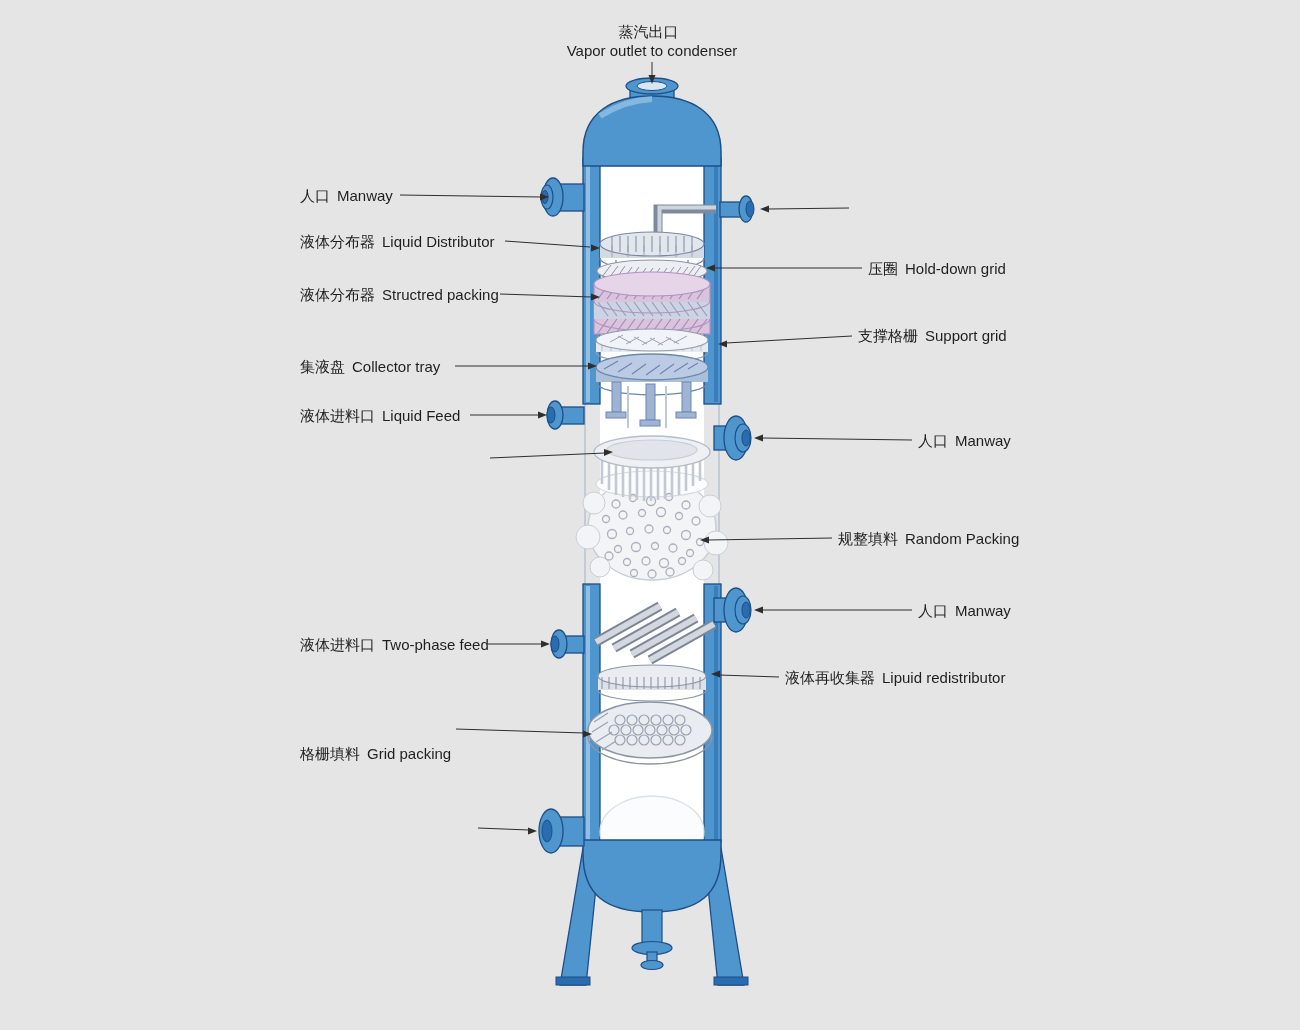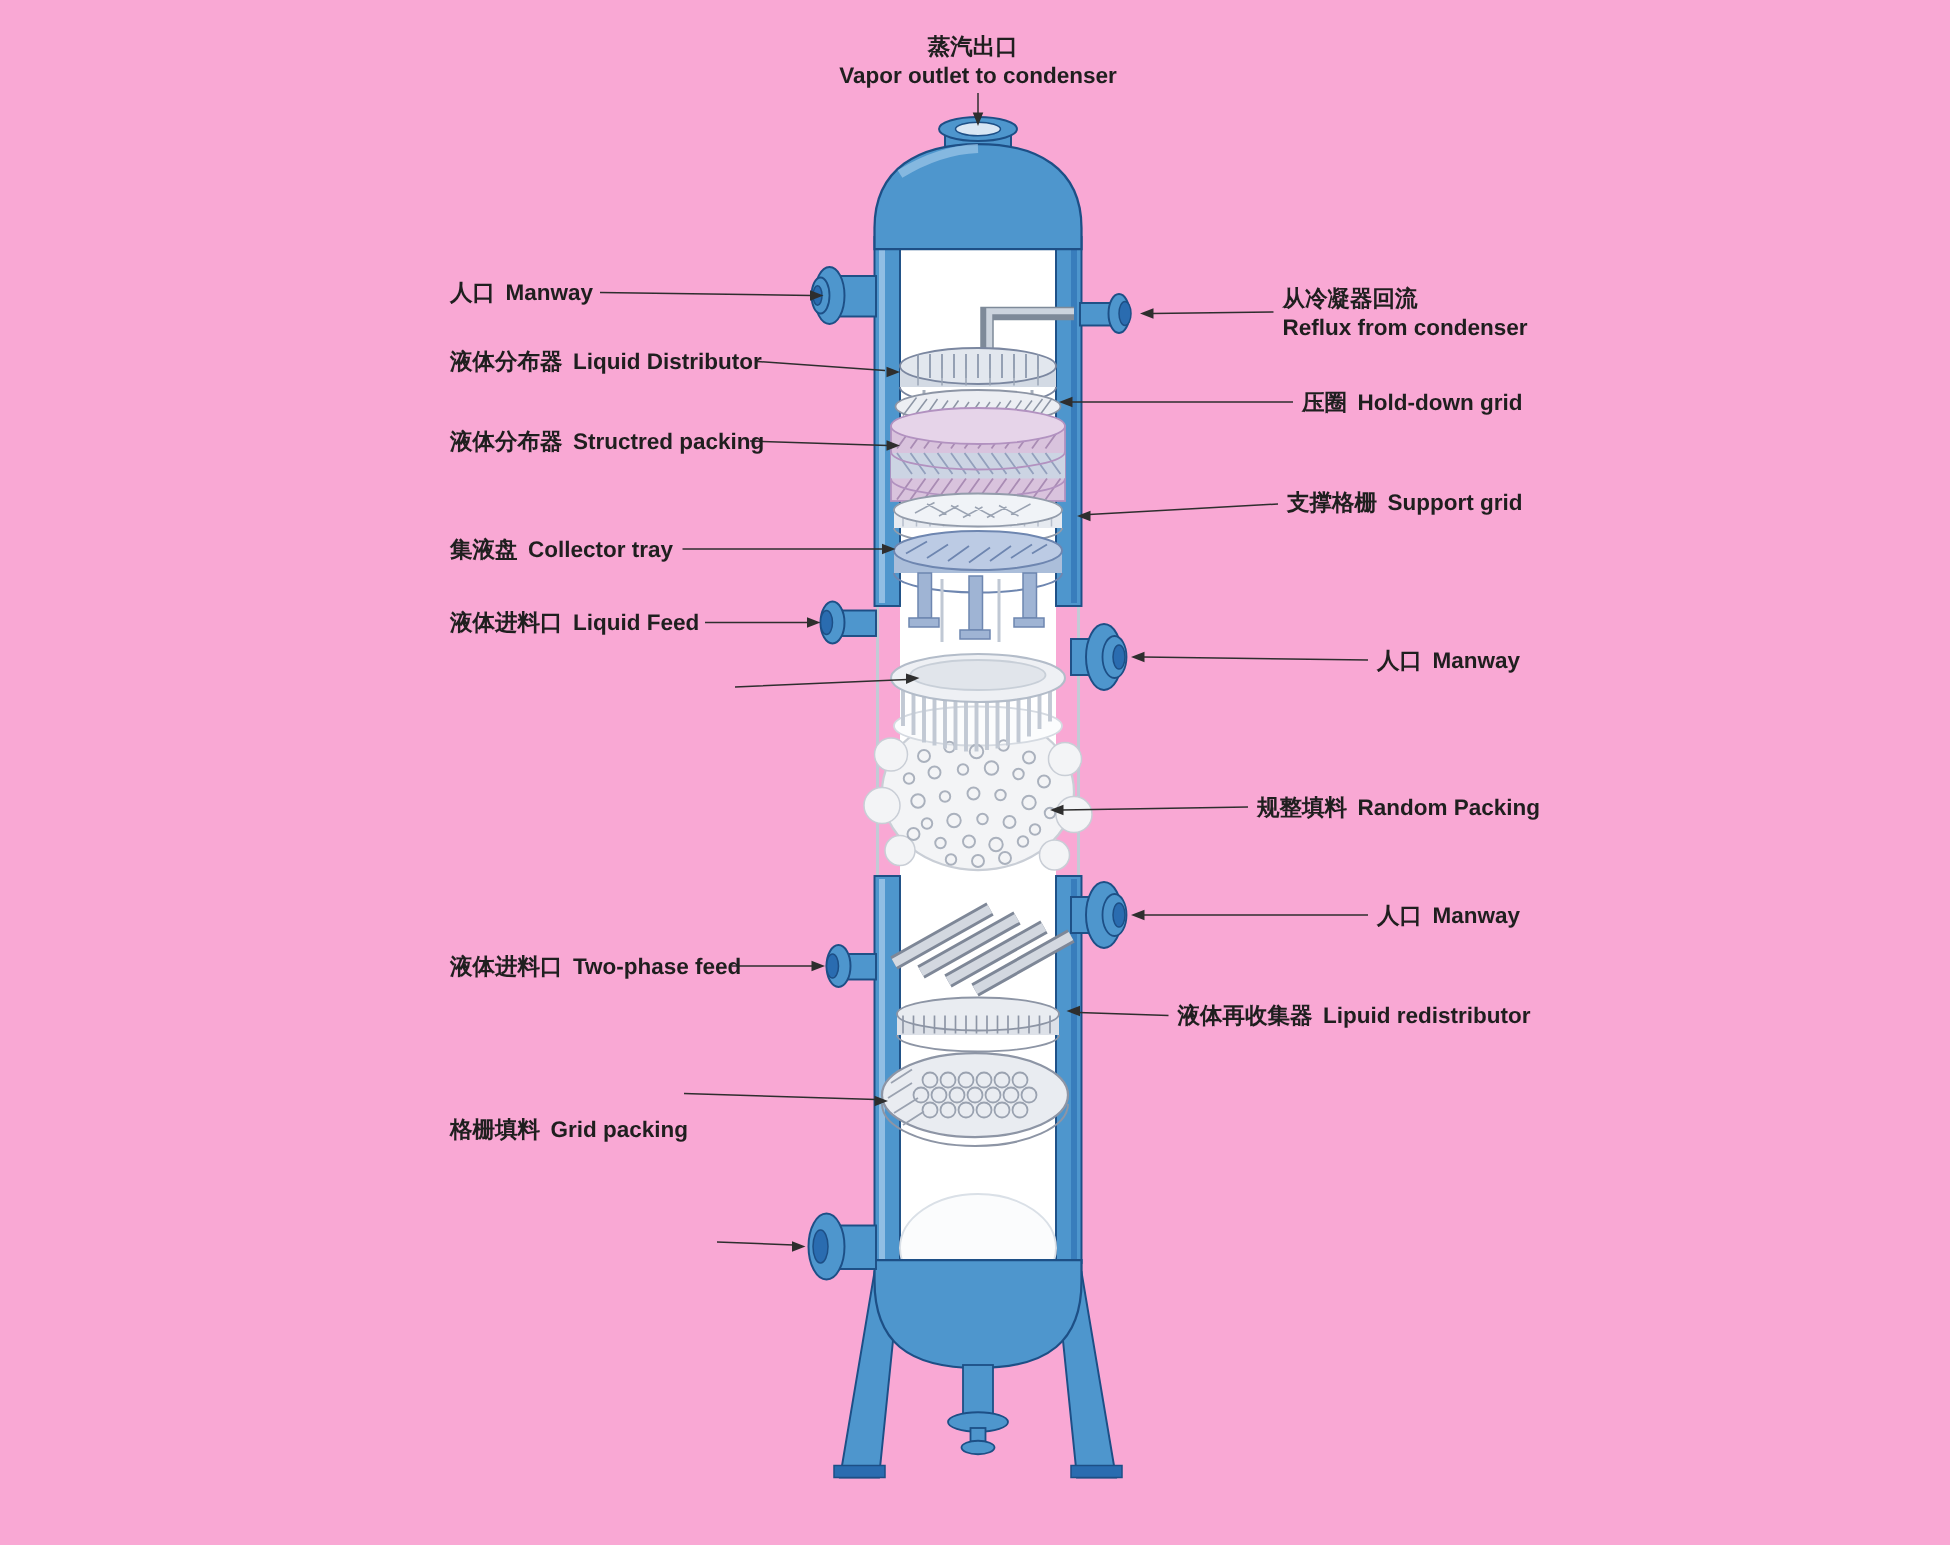--- a/index.html
+++ b/index.html
@@ -1,17 +1,17 @@
 <!DOCTYPE html>
 <html><head>
 <meta charset="utf-8">
 <style>
   html,body{margin:0;padding:0;background:#fff;}
-  .stage{position:relative;width:1300px;height:1030px;background:#f9a8d4;overflow:hidden;
-         font-family:"Liberation Sans",sans-serif;font-weight:bold;}
+  .stage{position:relative;width:1300px;height:1030px;background:#e5e5e5;overflow:hidden;
+         font-family:"Liberation Sans",sans-serif;}
   .stage svg{position:absolute;left:0;top:0;}
   .lbl{position:absolute;font-size:15px;line-height:19px;color:#1f1f1f;white-space:nowrap;}
   .lbl .zh{margin-right:7px;}
   .lbl.two .row{display:block;}
   .lbl.center{text-align:center;}
 </style>
 </head>
 <body>
 
 <div class="stage">
@@ -287,24 +287,20 @@
 <div class="lbl" style="left:300px;top:406px">
   <span class="zh">液体进料口</span><span class="en">Liquid Feed</span>
 </div>
 <div class="lbl" style="left:300px;top:635px">
   <span class="zh">液体进料口</span><span class="en">Two-phase feed</span>
 </div>
 <div class="lbl" style="left:300px;top:744px">
   <span class="zh">格栅填料</span><span class="en">Grid packing</span>
 </div>
 
-<div class="lbl two" style="left:855px;top:190px">
-  <div class="row zh">从冷凝器回流</div>
-  <div class="row en">Reflux from condenser</div>
-</div>
 <div class="lbl" style="left:868px;top:259px">
   <span class="zh">压圈</span><span class="en">Hold-down grid</span>
 </div>
 <div class="lbl" style="left:858px;top:326px">
   <span class="zh">支撑格栅</span><span class="en">Support grid</span>
 </div>
 <div class="lbl" style="left:918px;top:431px">
   <span class="zh">人口</span><span class="en">Manway</span>
 </div>
 <div class="lbl" style="left:838px;top:529px">

